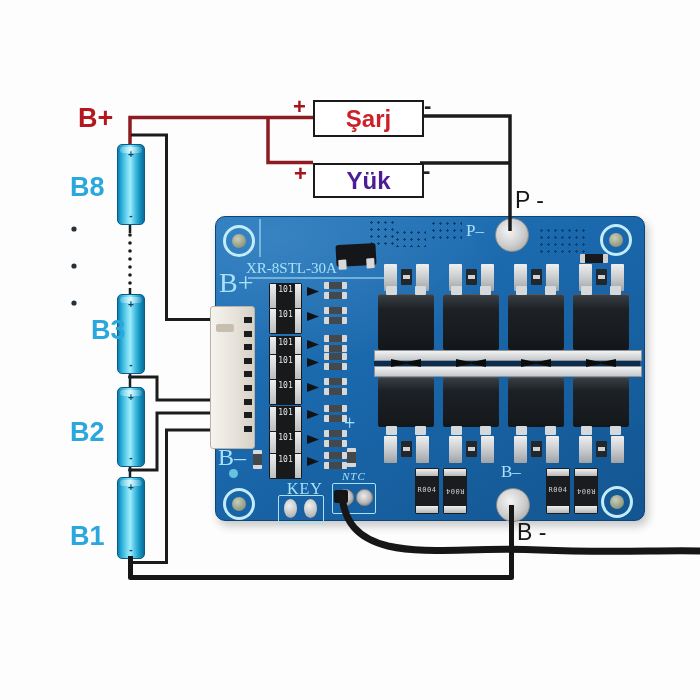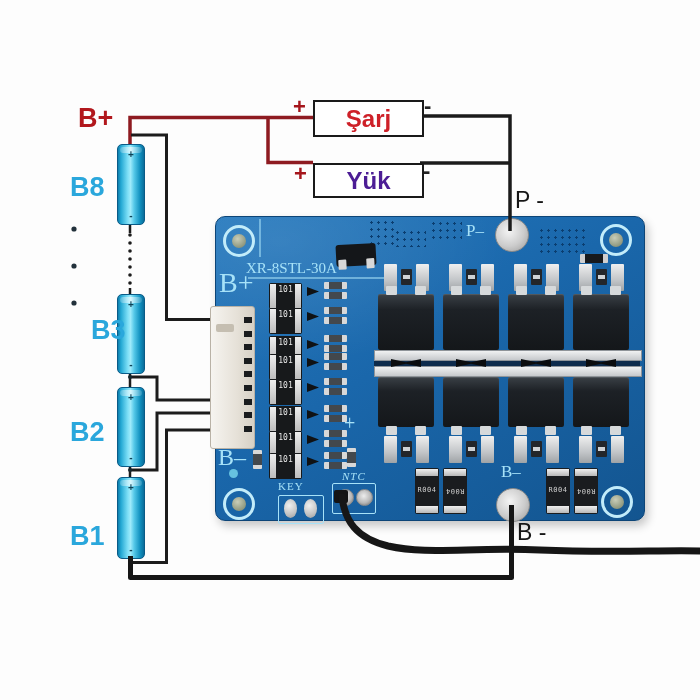--- a/index.html
+++ b/index.html
@@ -174,21 +174,21 @@
     <div class="hole" style="left:384px;top:7px;"></div>
     <div class="hole" style="left:7px;top:271px;"></div>
     <div class="hole" style="left:385px;top:269px;"></div>
 
     <div class="silk" style="left:30px;top:44px;font-size:15px;">XR-8STL-30A</div>
     <div class="silk" style="left:3px;top:52px;font-size:28px;">B+</div>
     <div class="silk" style="left:250px;top:5px;font-size:17px;">P–</div>
     <div class="silk" style="left:285px;top:246px;font-size:17px;">B–</div>
     <div class="silk" style="left:2px;top:228px;font-size:24px;">B–</div>
     <div class="silk" style="left:128px;top:196px;font-size:20px;">+</div>
-    <div class="silk" style="left:62px;top:264px;font-size:11px;letter-spacing:1px;">KEY</div>
+    <div class="silk" style="left:71px;top:264px;font-size:16px;letter-spacing:1px;">KEY</div>
     <div class="silk" style="left:126px;top:254px;font-size:11px;letter-spacing:1px;font-style:italic;">NTC</div>
     <div class="silkline" style="left:43px;top:2px;width:1.5px;height:38px;"></div>
     <div class="silkline" style="left:32px;top:60px;width:140px;height:1.5px;"></div>
 
     <div class="vias" style="left:152px;top:2px;width:28px;height:30px;"></div>
     <div class="vias" style="left:178px;top:12px;width:32px;height:18px;"></div>
     <div class="vias" style="left:214px;top:3px;width:32px;height:22px;"></div>
     <div class="vias" style="left:322px;top:10px;width:48px;height:26px;"></div>
 
     <div class="diode"></div>

